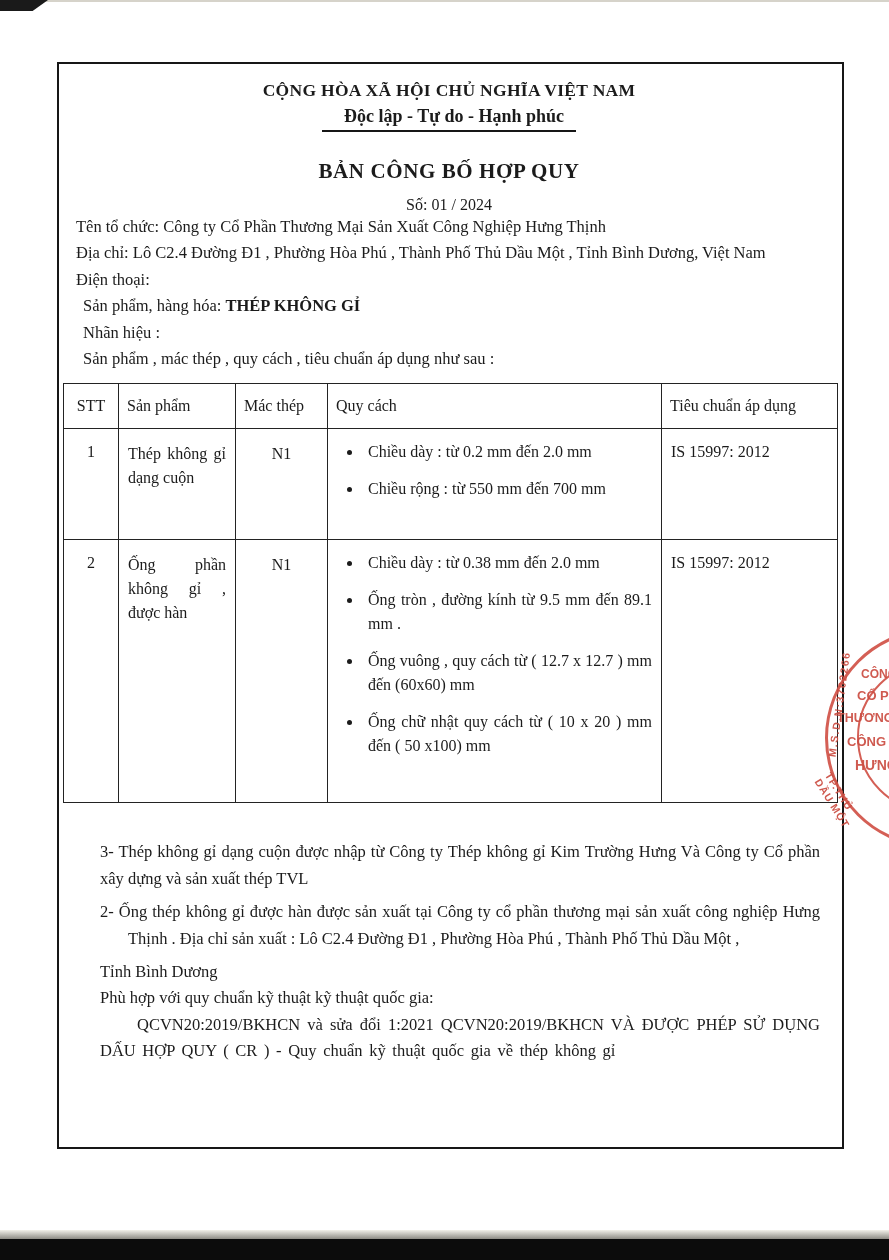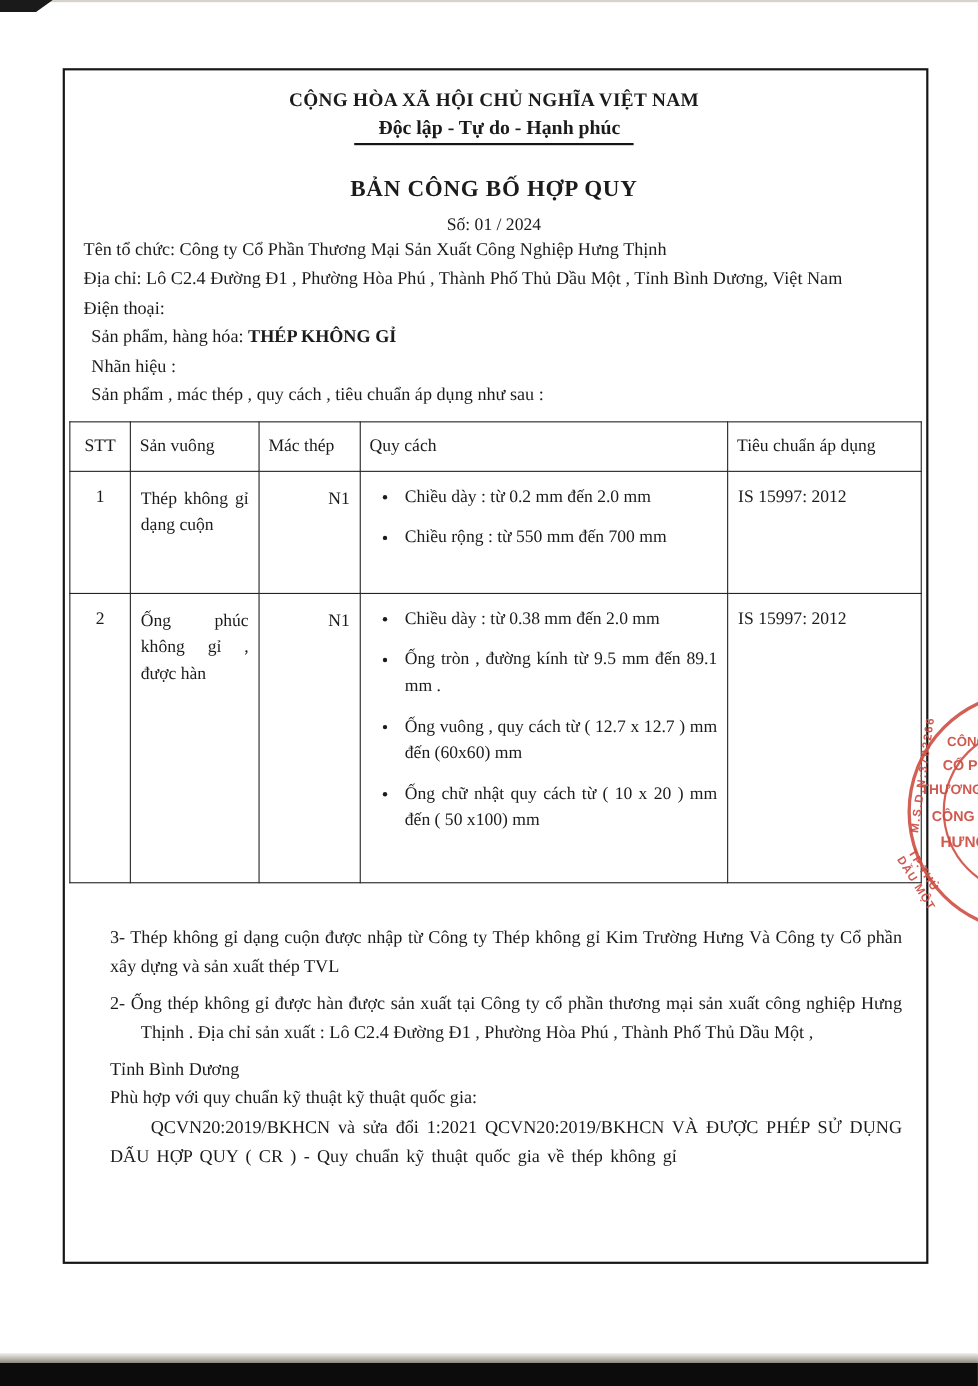--- a/index.html
+++ b/index.html
@@ -39,21 +39,21 @@
   table.spec {
     border-collapse:collapse; table-layout:fixed;
     margin-top:11px; margin-left:-13px;
     width:calc(100% + 29px);
   }
   table.spec th, table.spec td { border:1.5px solid #232323; font-size:16px; }
   table.spec th { font-weight:normal; text-align:left; padding:10px 8px; height:24px; vertical-align:middle; }
   table.spec th.stt { text-align:center; padding:10px 2px; }
   table.spec td { vertical-align:top; padding:11px 9px; line-height:1.5; }
   table.spec td.stt { text-align:center; }
-  table.spec td.mac { text-align:right; padding-top:13px; }
+  table.spec td.mac { text-align:center; padding-top:13px; }
   table.spec td.sp  { text-align:justify; padding-top:13px; }
   .row1 td { height:86px; }
   .row2 td { height:238px; }
   ul.qc { margin:0; padding-left:26px; }
   ul.qc li { margin-bottom:13px; padding-left:5px; text-align:justify; }
   ul.qc li:last-child { margin-bottom:0; }
 
   .notes { margin-top:36px; margin-left:24px; margin-right:2px; }
   .notes p { margin:0; font-size:16.5px; line-height:1.6; }
   .note { text-align:justify; margin-bottom:7px !important; }
@@ -109,42 +109,42 @@
       <colgroup>
         <col style="width:55px">
           <col style="width:117px">
           <col style="width:92px">
           <col style="width:334px">
           <col>
       </colgroup>
       <thead>
         <tr>
           <th class="stt">STT</th>
-          <th>Sản vuông</th>
+          <th>Sản phẩm</th>
           <th>Mác thép</th>
           <th>Quy cách</th>
           <th>Tiêu chuẩn áp dụng</th>
         </tr>
       </thead>
       <tbody>
         <tr class="row1">
           <td class="stt">1</td>
           <td class="sp">Thép không gỉ dạng cuộn</td>
           <td class="mac">N1</td>
           <td>
             <ul class="qc">
               <li>Chiều dày : từ 0.2 mm đến 2.0 mm</li>
               <li>Chiều rộng : từ 550 mm đến 700 mm</li>
             </ul>
           </td>
           <td>IS 15997: 2012</td>
         </tr>
         <tr class="row2">
           <td class="stt">2</td>
-          <td class="sp">Ống phúc không gỉ , được hàn</td>
+          <td class="sp">Ống phần không gỉ , được hàn</td>
           <td class="mac">N1</td>
           <td>
             <ul class="qc">
               <li>Chiều dày : từ 0.38 mm đến 2.0 mm</li>
               <li>Ống tròn , đường kính từ 9.5 mm đến 89.1 mm .</li>
               <li>Ống vuông , quy cách từ ( 12.7 x 12.7 ) mm đến (60x60) mm</li>
               <li>Ống chữ nhật quy cách từ ( 10 x 20 ) mm đến ( 50 x100) mm</li>
             </ul>
           </td>
           <td>IS 15997: 2012</td>

